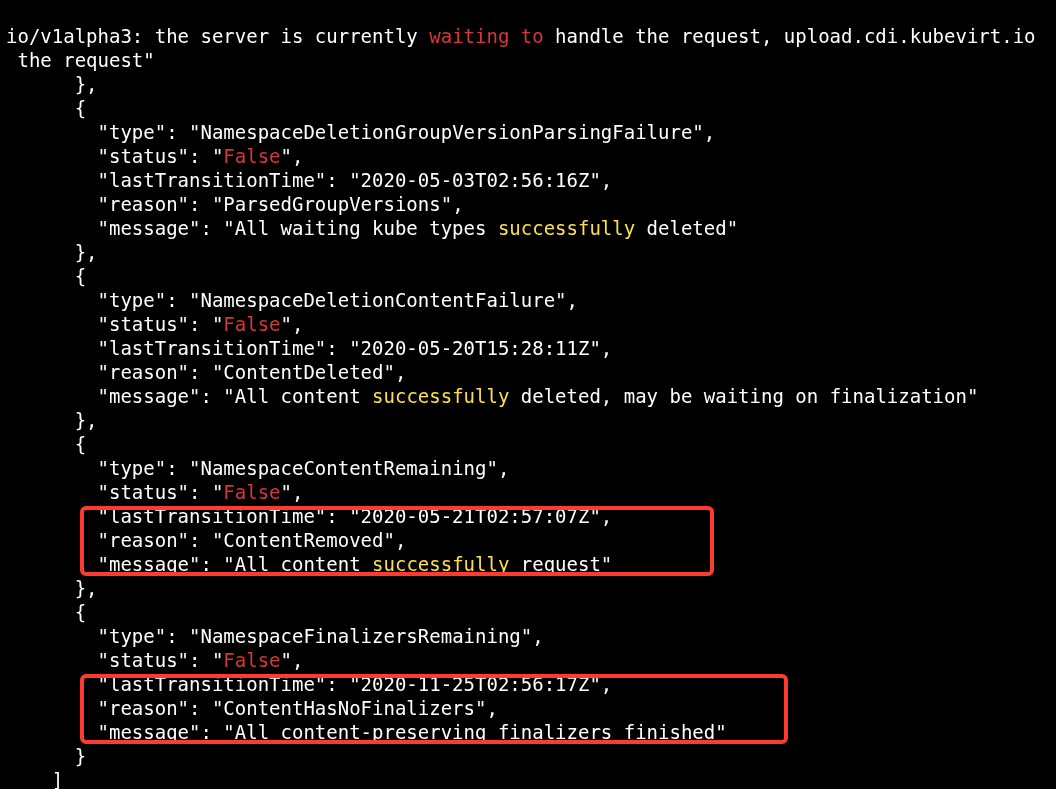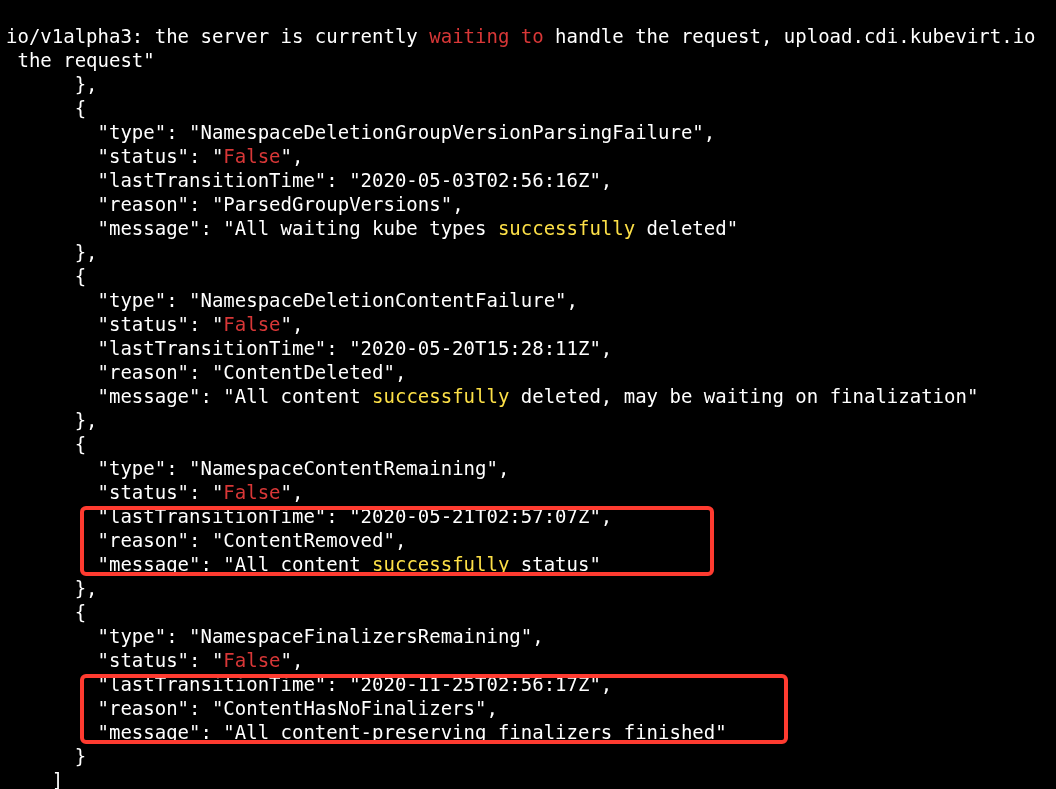--- a/index.html
+++ b/index.html
@@ -61,21 +61,21 @@
 <span class="w">        "status": "</span><span class="r">False</span><span class="w">",</span>
 <span class="w">        "lastTransitionTime": "</span><span class="w">2020-05-20T15:28:11Z</span><span class="w">",</span>
 <span class="w">        "reason": "</span><span class="w">ContentDeleted</span><span class="w">",</span>
 <span class="w">        "message": "</span><span class="w">All content </span><span class="g">successfully</span><span class="w"> deleted, may be waiting on finalization</span><span class="w">"</span>
 <span class="w">      },</span>
 <span class="w">      {</span>
 <span class="w">        "type": "</span><span class="w">NamespaceContentRemaining</span><span class="w">",</span>
 <span class="w">        "status": "</span><span class="r">False</span><span class="w">",</span>
 <span class="w">        "lastTransitionTime": "</span><span class="w">2020-05-21T02:57:07Z</span><span class="w">",</span>
 <span class="w">        "reason": "</span><span class="w">ContentRemoved</span><span class="w">",</span>
-<span class="w">        "message": "</span><span class="w">All content </span><span class="g">successfully</span><span class="w"> status</span><span class="w">"</span>
+<span class="w">        "message": "</span><span class="w">All content </span><span class="g">successfully</span><span class="w"> request</span><span class="w">"</span>
 <span class="w">      },</span>
 <span class="w">      {</span>
 <span class="w">        "type": "</span><span class="w">NamespaceFinalizersRemaining</span><span class="w">",</span>
 <span class="w">        "status": "</span><span class="r">False</span><span class="w">",</span>
 <span class="w">        "lastTransitionTime": "</span><span class="w">2020-11-25T02:56:17Z</span><span class="w">",</span>
 <span class="w">        "reason": "</span><span class="w">ContentHasNoFinalizers</span><span class="w">",</span>
 <span class="w">        "message": "</span><span class="w">All content-preserving finalizers finished</span><span class="g"></span><span class="w"></span><span class="w">"</span>
 <span class="w">      }</span>
 <span class="w">    ]</span>
 

